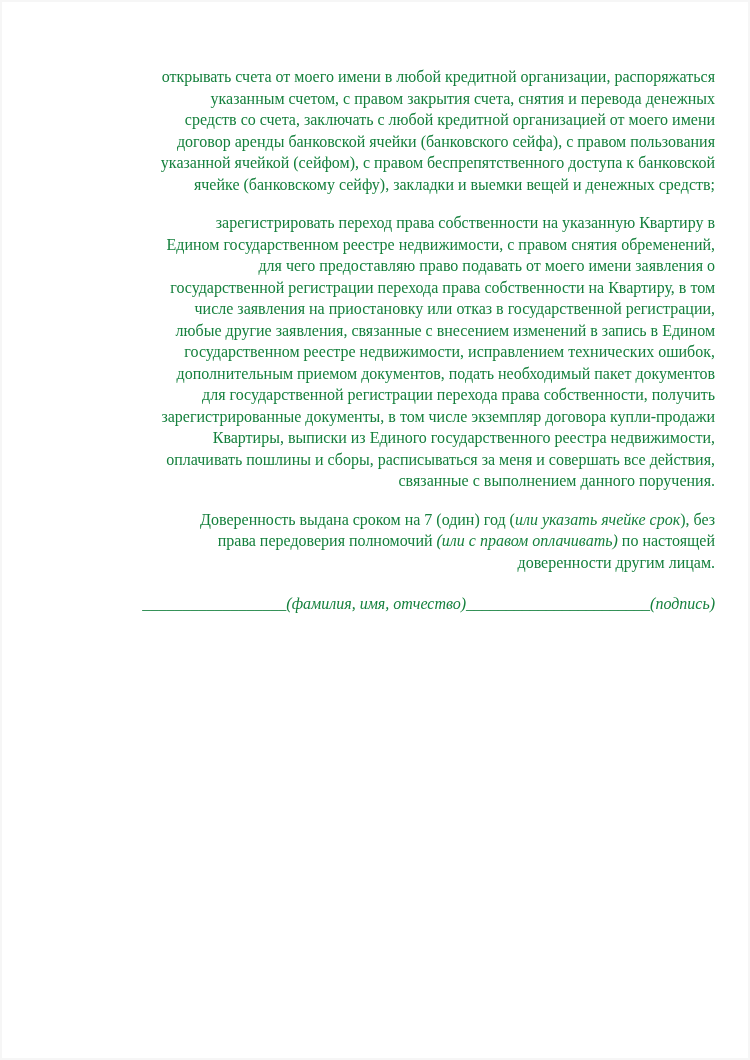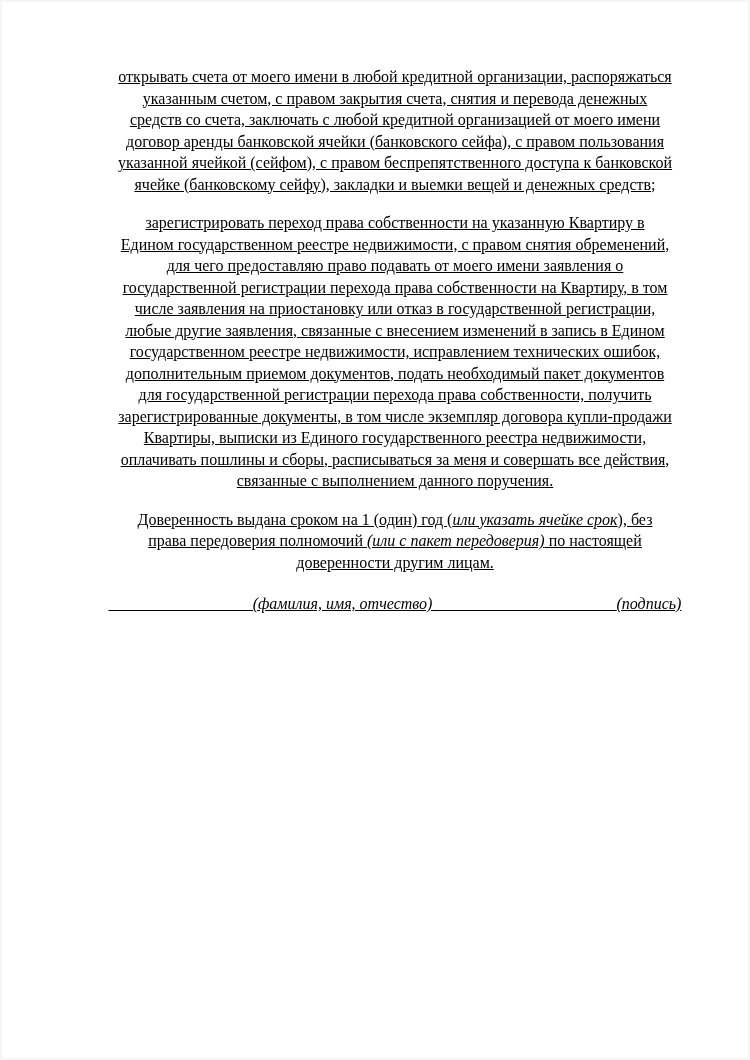--- a/index.html
+++ b/index.html
@@ -18,24 +18,23 @@
     height: 1060px;
     background: #ffffff;
     
     box-shadow: inset 0 0 0 2px #f6f6f6;
     padding: 66px 40px 0 75px;
   }
   .doc-body {
     font-family: "Liberation Serif", "DejaVu Serif", serif;
     font-size: 16px;
     line-height: 21.5px;
-    color: #000000;
+    color: #15803d;
     width: 640px;
-    text-align: center;
-    text-decoration: underline;
+    text-align: right;
   }
   .para {
     white-space: pre-line;   
     margin: 0 0 17px 0;
   }
   .para em {
     font-style: italic;
   }
   .sig-line-1 {
     margin-top: 20px;
@@ -65,18 +64,18 @@
 государственной регистрации перехода права собственности на Квартиру, в том
 числе заявления на приостановку или отказ в государственной регистрации,
 любые другие заявления, связанные с внесением изменений в запись в Едином
 государственном реестре недвижимости, исправлением технических ошибок,
 дополнительным приемом документов, подать необходимый пакет документов
 для государственной регистрации перехода права собственности, получить
 зарегистрированные документы, в том числе экземпляр договора купли-продажи
 Квартиры, выписки из Единого государственного реестра недвижимости,
 оплачивать пошлины и сборы, расписываться за меня и совершать все действия,
 связанные с выполнением данного поручения.</span></div>
-      <div class="para"><span>Доверенность выдана сроком на 1 (один) год (</span><em>или указать ячейке срок</em><span>), без
-права передоверия полномочий </span><em>(или с пакет передоверия)</em><span> по настоящей
+      <div class="para"><span>Доверенность выдана сроком на 7 (один) год (</span><em>или указать ячейке срок</em><span>), без
+права передоверия полномочий </span><em>(или с правом оплачивать)</em><span> по настоящей
 доверенности другим лицам.</span></div>
       <div class="para sig-line-1"><span>__________________</span><em>(фамилия, имя, отчество)</em><span>_______________________</span><em>(подпись)</em></div>
     </div>
 </div>
 
 </body></html>

